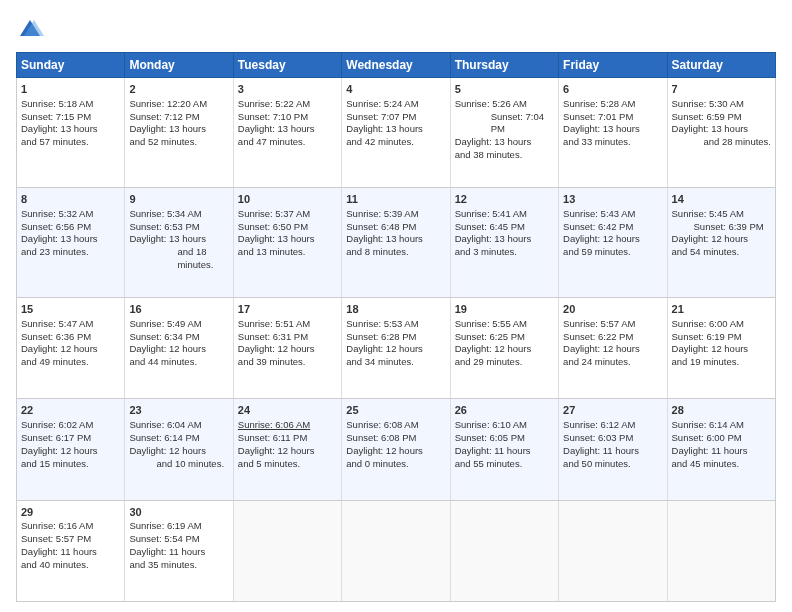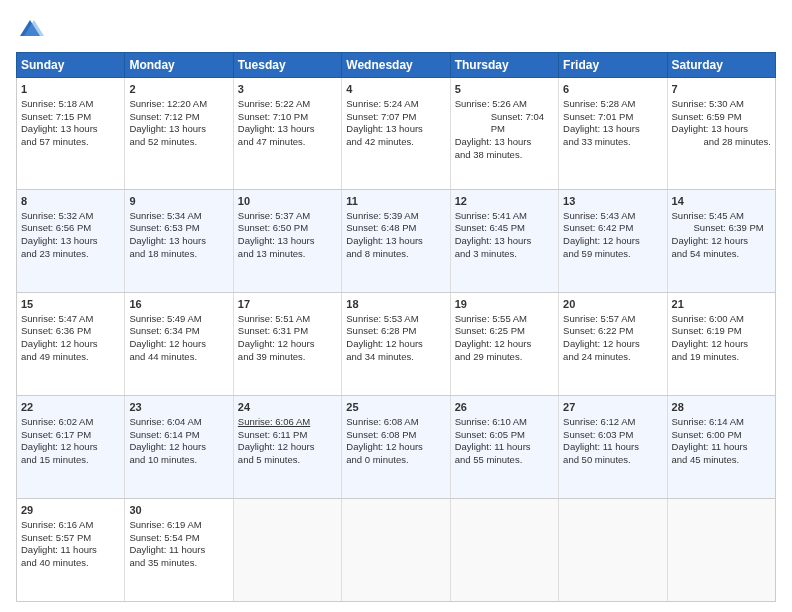--- a/index.html
+++ b/index.html
@@ -197,21 +197,21 @@
             <span style="display: block;">Sunrise: 5:32 AM</span>
             <span style="display: block;">Sunset: 6:56 PM</span>
             <span style="display: block;">Daylight: 13 hours</span>
             <span style="display: block;">and 23 minutes.</span>
           </td>
           <td class="row-bg-light">
             <span class="day-num">9</span>
             <span style="display: block;">Sunrise: 5:34 AM</span>
             <span style="display: block;">Sunset: 6:53 PM</span>
             <span style="display: block;">Daylight: 13 hours</span>
-            <span style="display: block;">and 18 minutes.</span>
+            <span style="display: block; margin-left: 48px;">and 18 minutes.</span>
           </td>
           <td class="row-bg-light">
             <span class="day-num">10</span>
             <span style="display: block;">Sunrise: 5:37 AM</span>
             <span style="display: block;">Sunset: 6:50 PM</span>
             <span style="display: block;">Daylight: 13 hours</span>
             <span style="display: block;">and 13 minutes.</span>
           </td>
           <td class="row-bg-light">
             <span class="day-num">11</span>
@@ -299,21 +299,21 @@
             <span style="display: block;">Sunrise: 6:02 AM</span>
             <span style="display: block;">Sunset: 6:17 PM</span>
             <span style="display: block;">Daylight: 12 hours</span>
             <span style="display: block;">and 15 minutes.</span>
           </td>
           <td class="row-bg-light">
             <span class="day-num">23</span>
             <span style="display: block;">Sunrise: 6:04 AM</span>
             <span style="display: block;">Sunset: 6:14 PM</span>
             <span style="display: block;">Daylight: 12 hours</span>
-            <span style="display: block;">and 10 minutes.</span>
+            <span style="display: block; margin-left: 27px;">and 10 minutes.</span>
           </td>
           <td class="row-bg-light">
             <span class="day-num">24</span>
             <span style="display: block; text-decoration: underline;">Sunrise: 6:06 AM</span>
             <span style="display: block;">Sunset: 6:11 PM</span>
             <span style="display: block;">Daylight: 12 hours</span>
             <span style="display: block;">and 5 minutes.</span>
           </td>
           <td class="row-bg-light">
             <span class="day-num">25</span>

